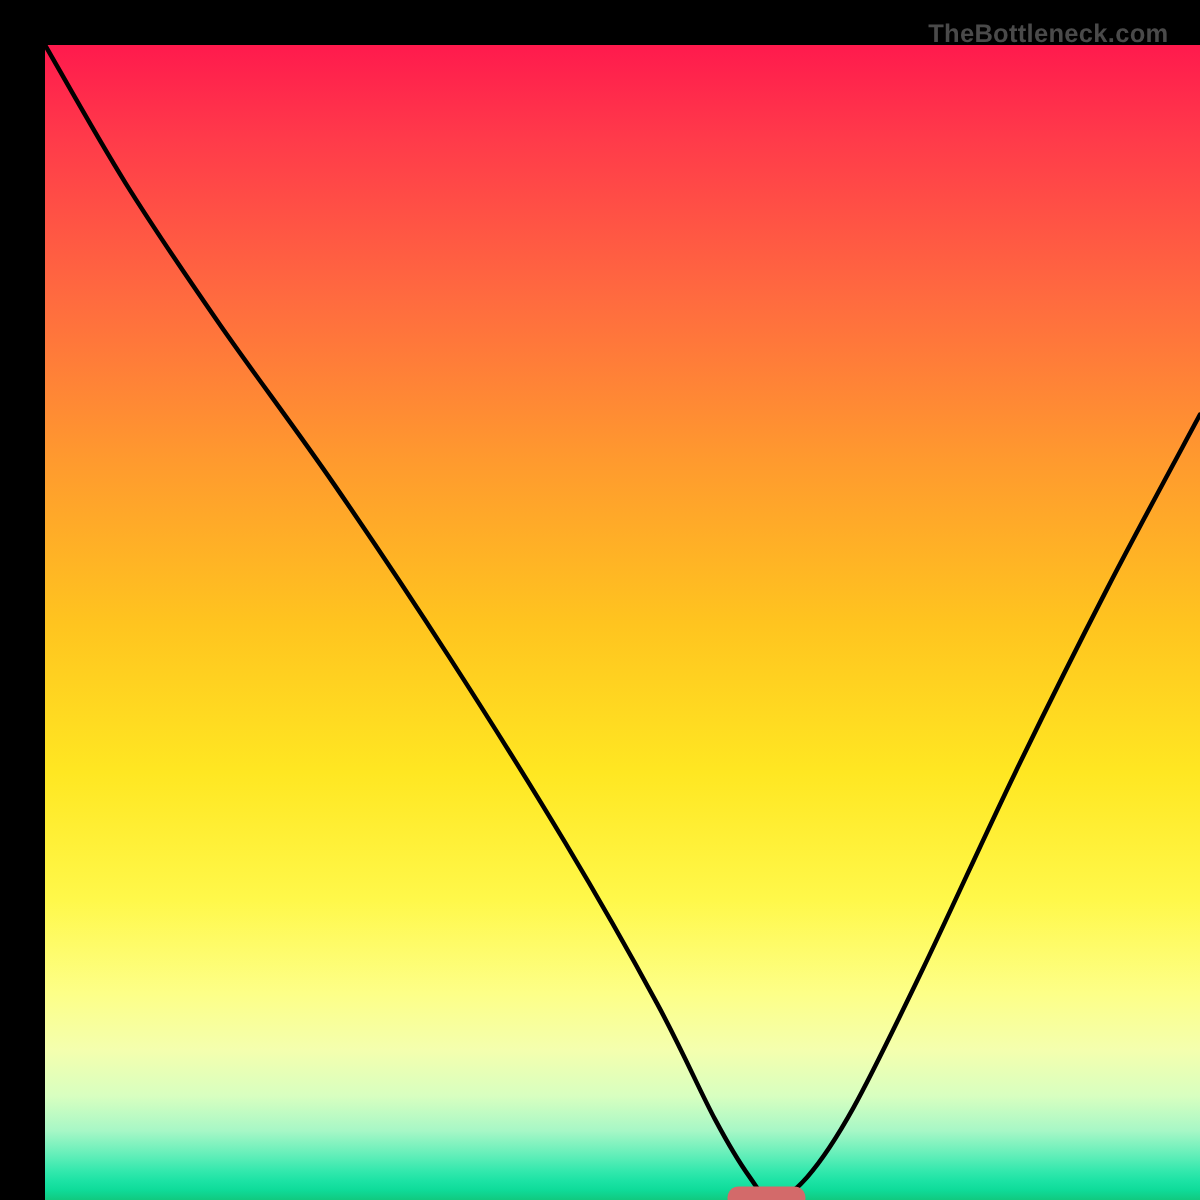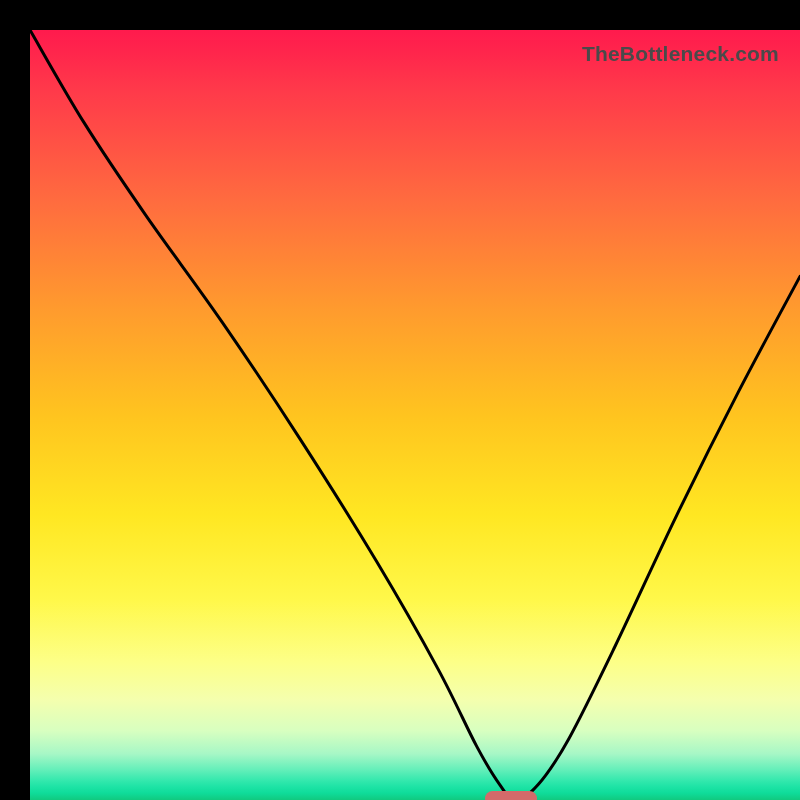--- a/index.html
+++ b/index.html
@@ -47,26 +47,25 @@
       #33e8ad 97.5%,
       #1de3a5 98.3%,
       #0fdc9a 99.1%,
       #11c97f 100%
     );
   }
   .watermark {
     position: absolute;
     top: -2px;
     right: 6px;
-    font-size: 21px;
+    font-size: 17px;
     font-weight: 600;
     color: #4a4a4a;
     letter-spacing: 0.2px;
     z-index: 5;
-    margin-top: 29px;
   }
   svg.curve {
     position: absolute;
     inset: 0;
     width: 100%;
     height: 100%;
   }
   .marker {
     position: absolute;
     width: 52px;

